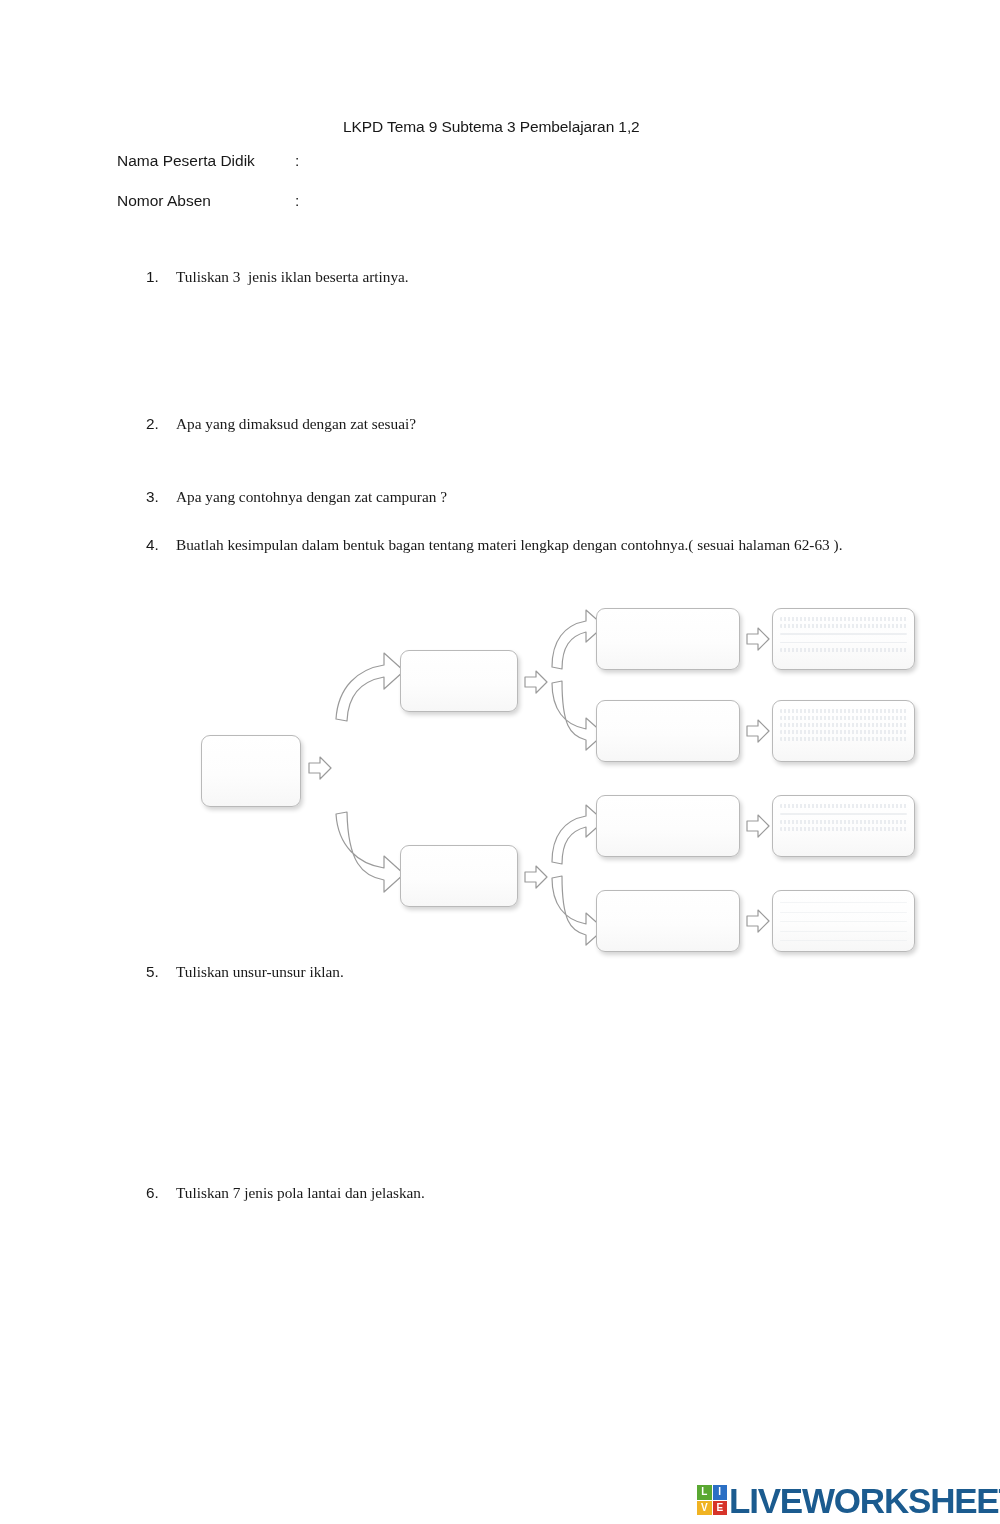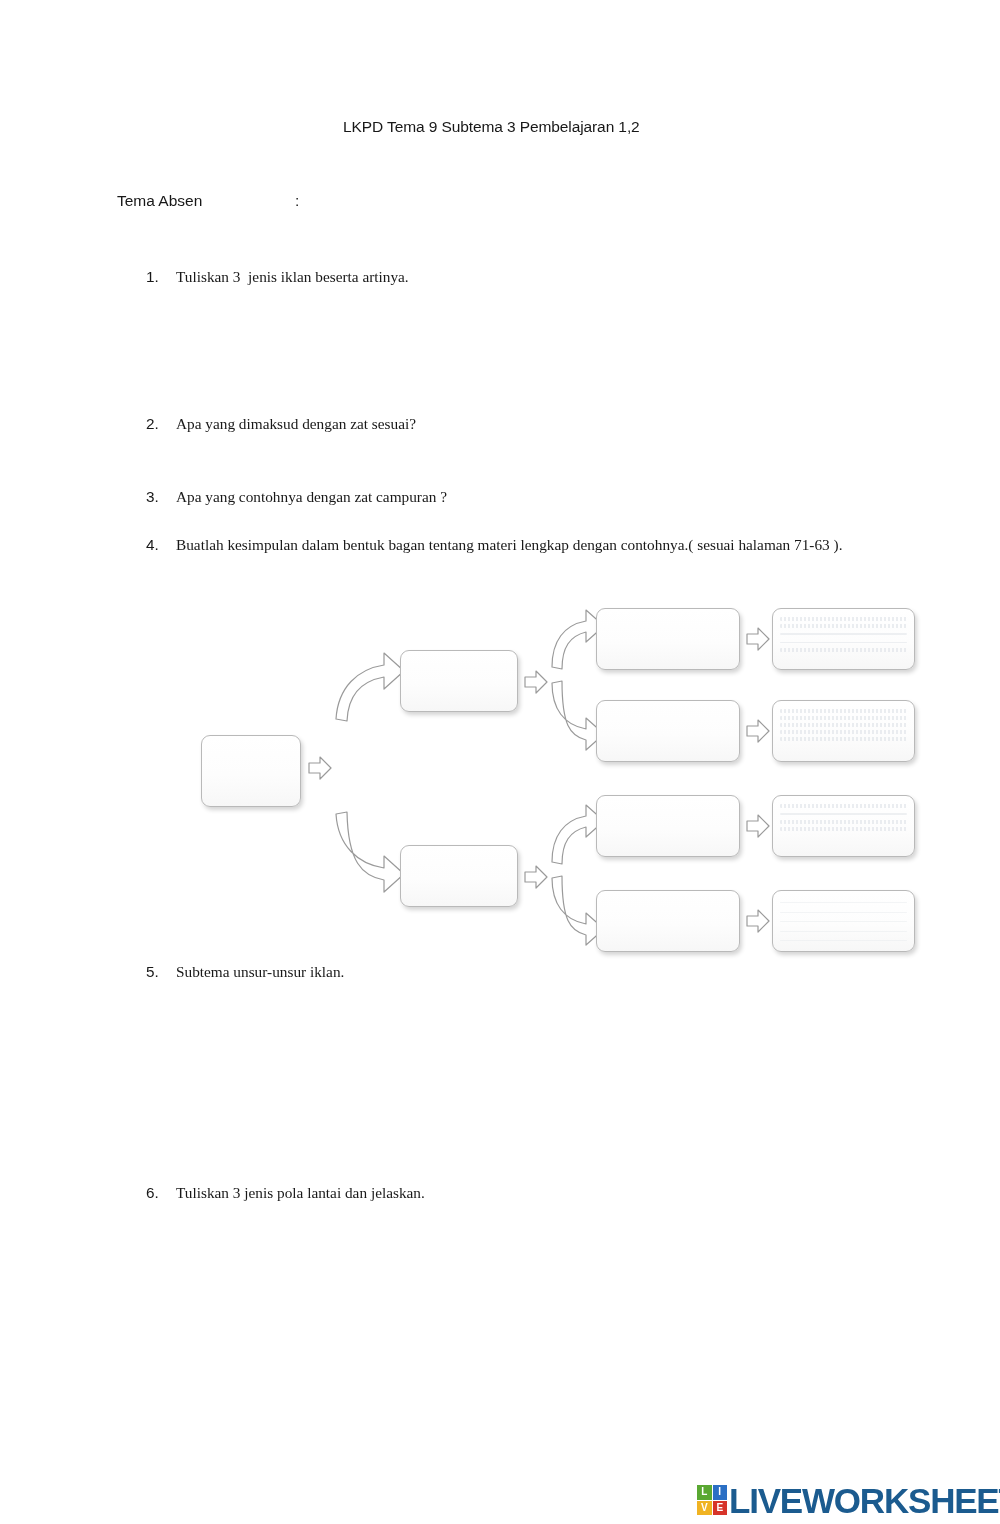--- a/index.html
+++ b/index.html
@@ -187,47 +187,50 @@
     line-height: 1;
   }
 </style>
 </head>
 <body>
 
 <div class="page">
 
   <div class="doc-title">LKPD Tema 9 Subtema 3 Pembelajaran 1,2</div>
 
+  <div class="ident-row" id="ident-name">
+    <span class="lbl">Nama Peserta Didik</span><span class="colon">:</span><span class="fill"></span>
+  </div>
   <div class="ident-row" id="ident-absen">
-    <span class="lbl">Tema Absen</span><span class="colon">:</span><span class="fill"></span>
+    <span class="lbl">Nomor Absen</span><span class="colon">:</span><span class="fill"></span>
   </div>
 
   <div class="qitem" id="q1">
     <span class="num">1.</span>
     <span class="qtext">Tuliskan 3  jenis iklan beserta artinya.</span>
   </div>
   <div class="qitem" id="q2">
     <span class="num">2.</span>
     <span class="qtext">Apa yang dimaksud dengan zat sesuai?</span>
   </div>
   <div class="qitem" id="q3">
     <span class="num">3.</span>
     <span class="qtext">Apa yang contohnya dengan zat campuran ?</span>
   </div>
   <div class="qitem" id="q4">
     <span class="num">4.</span>
-    <span class="qtext">Buatlah kesimpulan dalam bentuk bagan tentang materi lengkap dengan contohnya.( sesuai halaman 71-63 ).</span>
+    <span class="qtext">Buatlah kesimpulan dalam bentuk bagan tentang materi lengkap dengan contohnya.( sesuai halaman 62-63 ).</span>
   </div>
   <div class="qitem" id="q5">
     <span class="num">5.</span>
-    <span class="qtext">Subtema unsur-unsur iklan.</span>
+    <span class="qtext">Tuliskan unsur-unsur iklan.</span>
   </div>
   <div class="qitem" id="q6">
     <span class="num">6.</span>
-    <span class="qtext">Tuliskan 3 jenis pola lantai dan jelaskan.</span>
+    <span class="qtext">Tuliskan 7 jenis pola lantai dan jelaskan.</span>
   </div>
 
   <div class="diagram">
 
     <div class="dbox" style="left:21px; top:140px; width:100px; height:72px;"></div>
 
     <div class="carrow" style="left:148px; top:48px;">
       <svg width="80" height="80" viewBox="0 0 80 80">
         <path d="M8 76 C10 44, 30 26, 56 22 L56 10 L76 28 L56 46 L56 34 C34 38, 20 52, 19 78 Z" fill="#ffffff" stroke="#9a9a9a" stroke-width="1.2" stroke-linejoin="round"></path>
       </svg>

